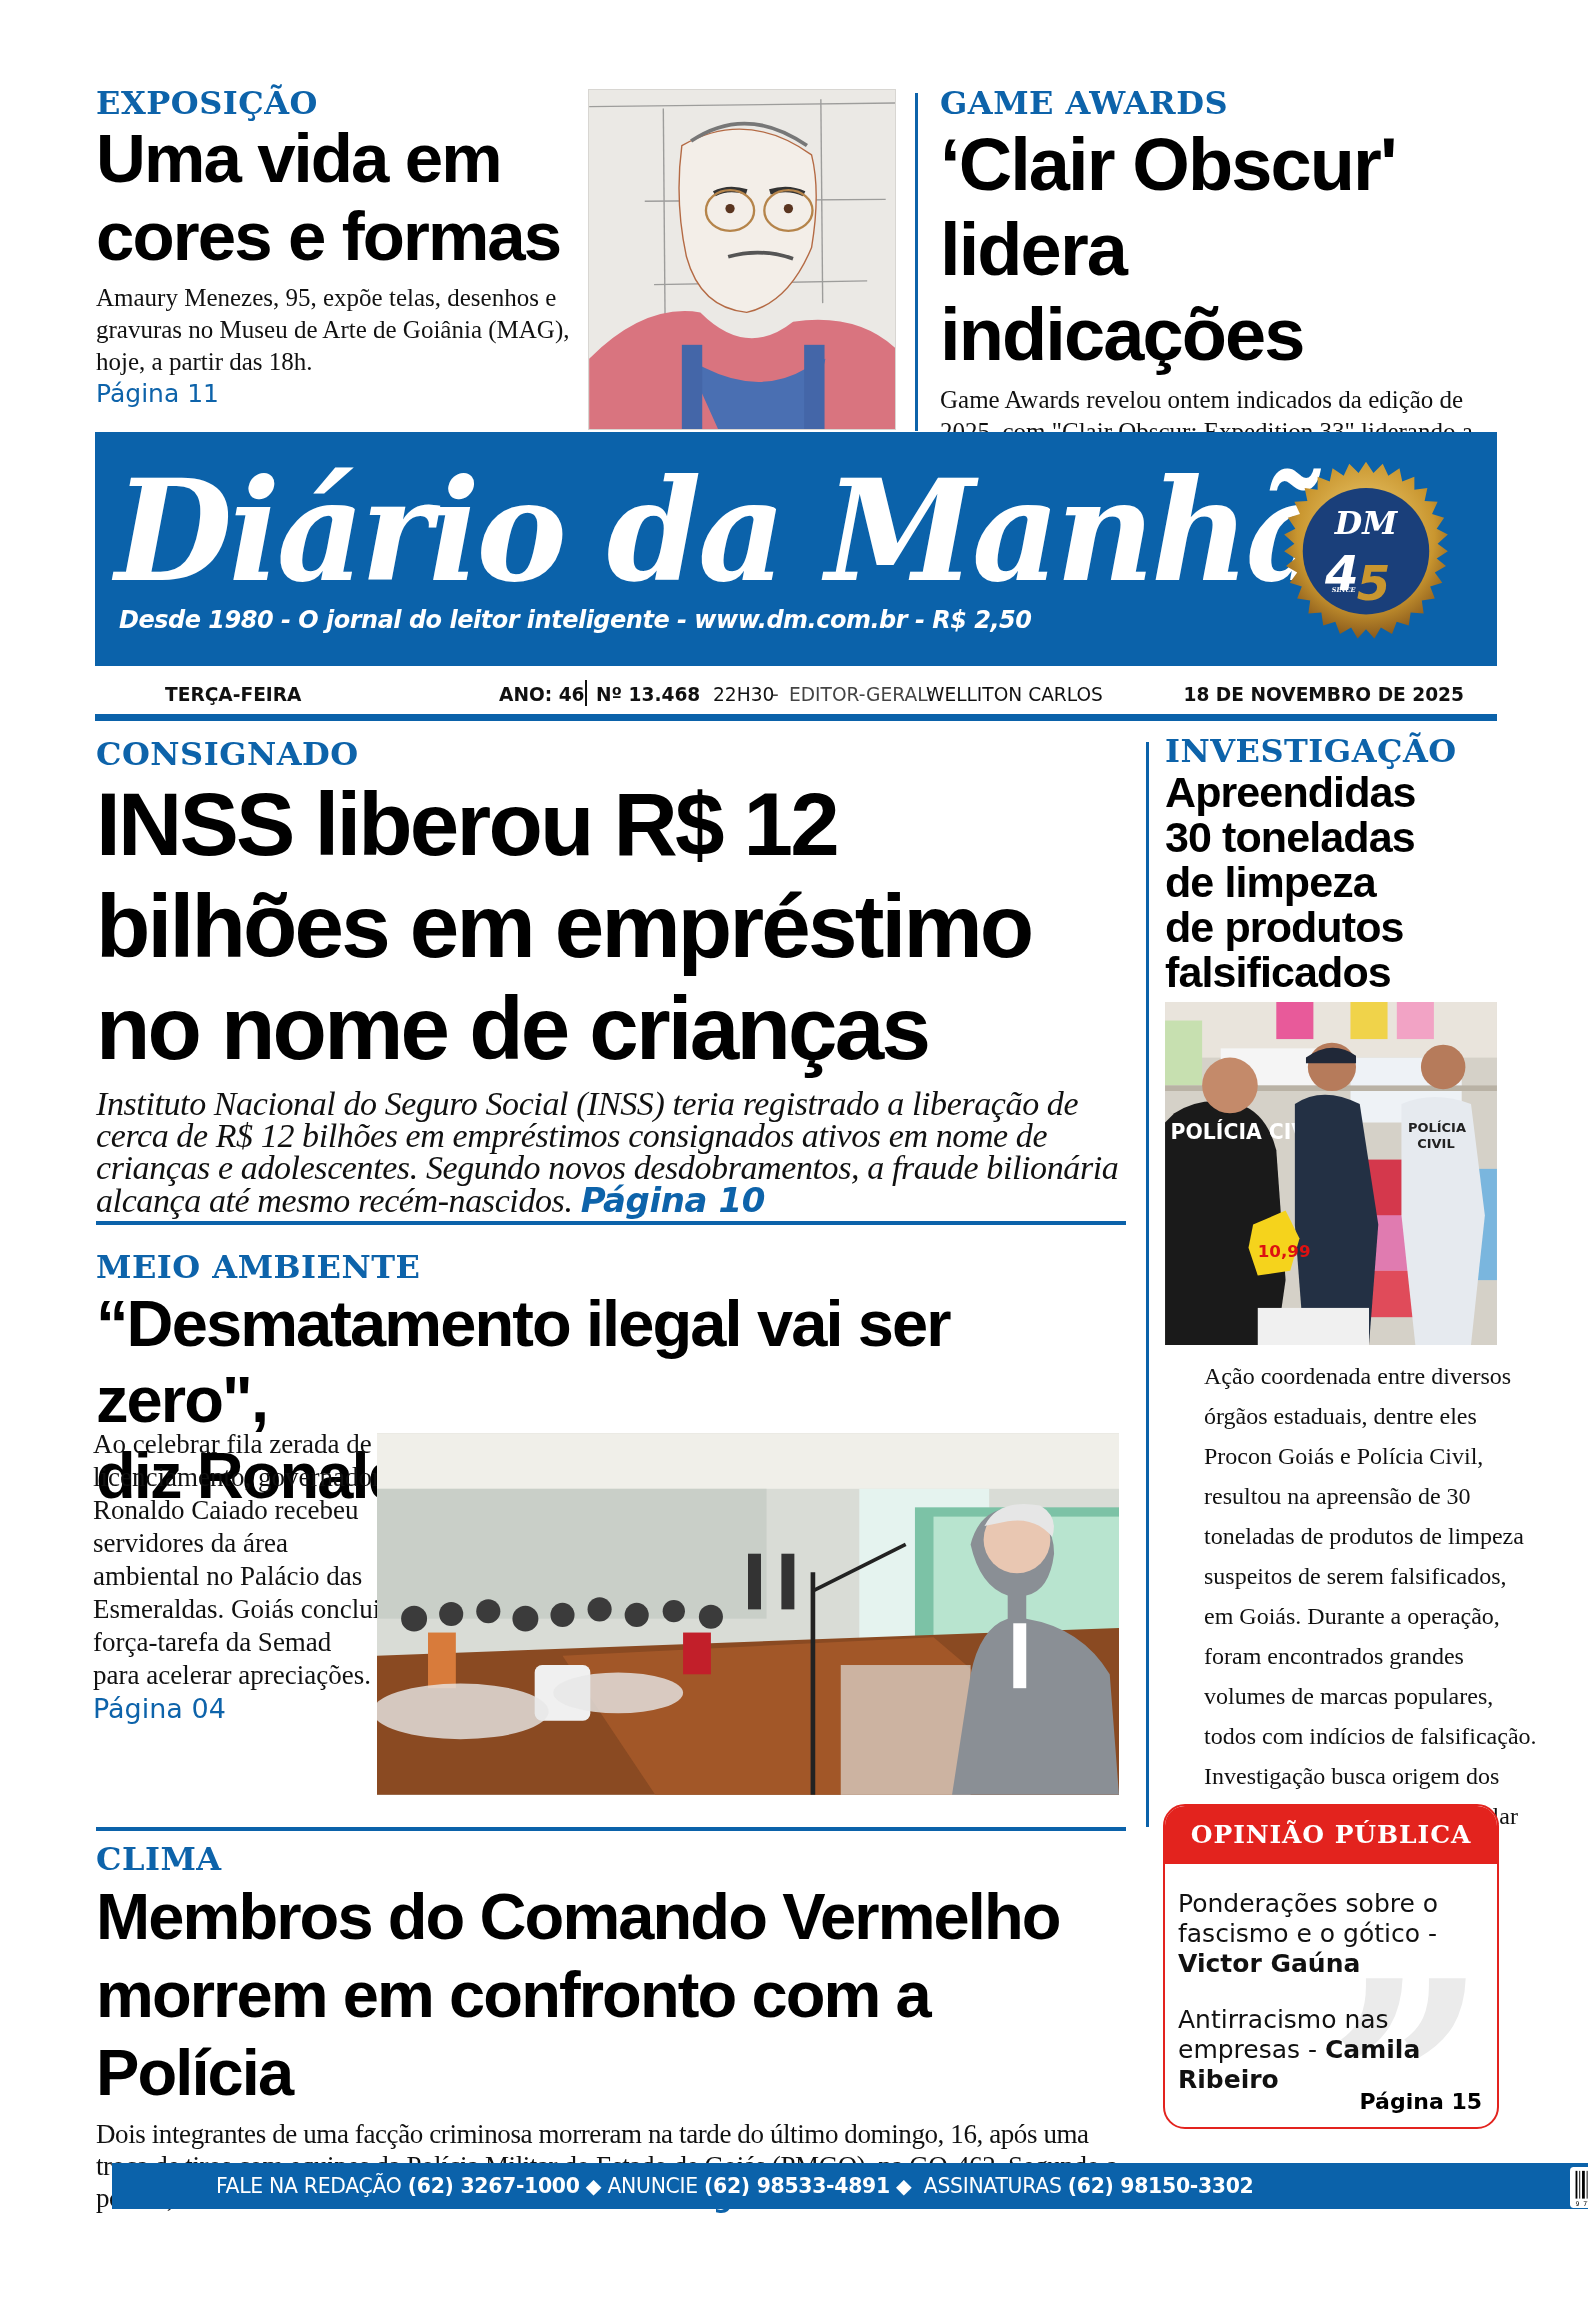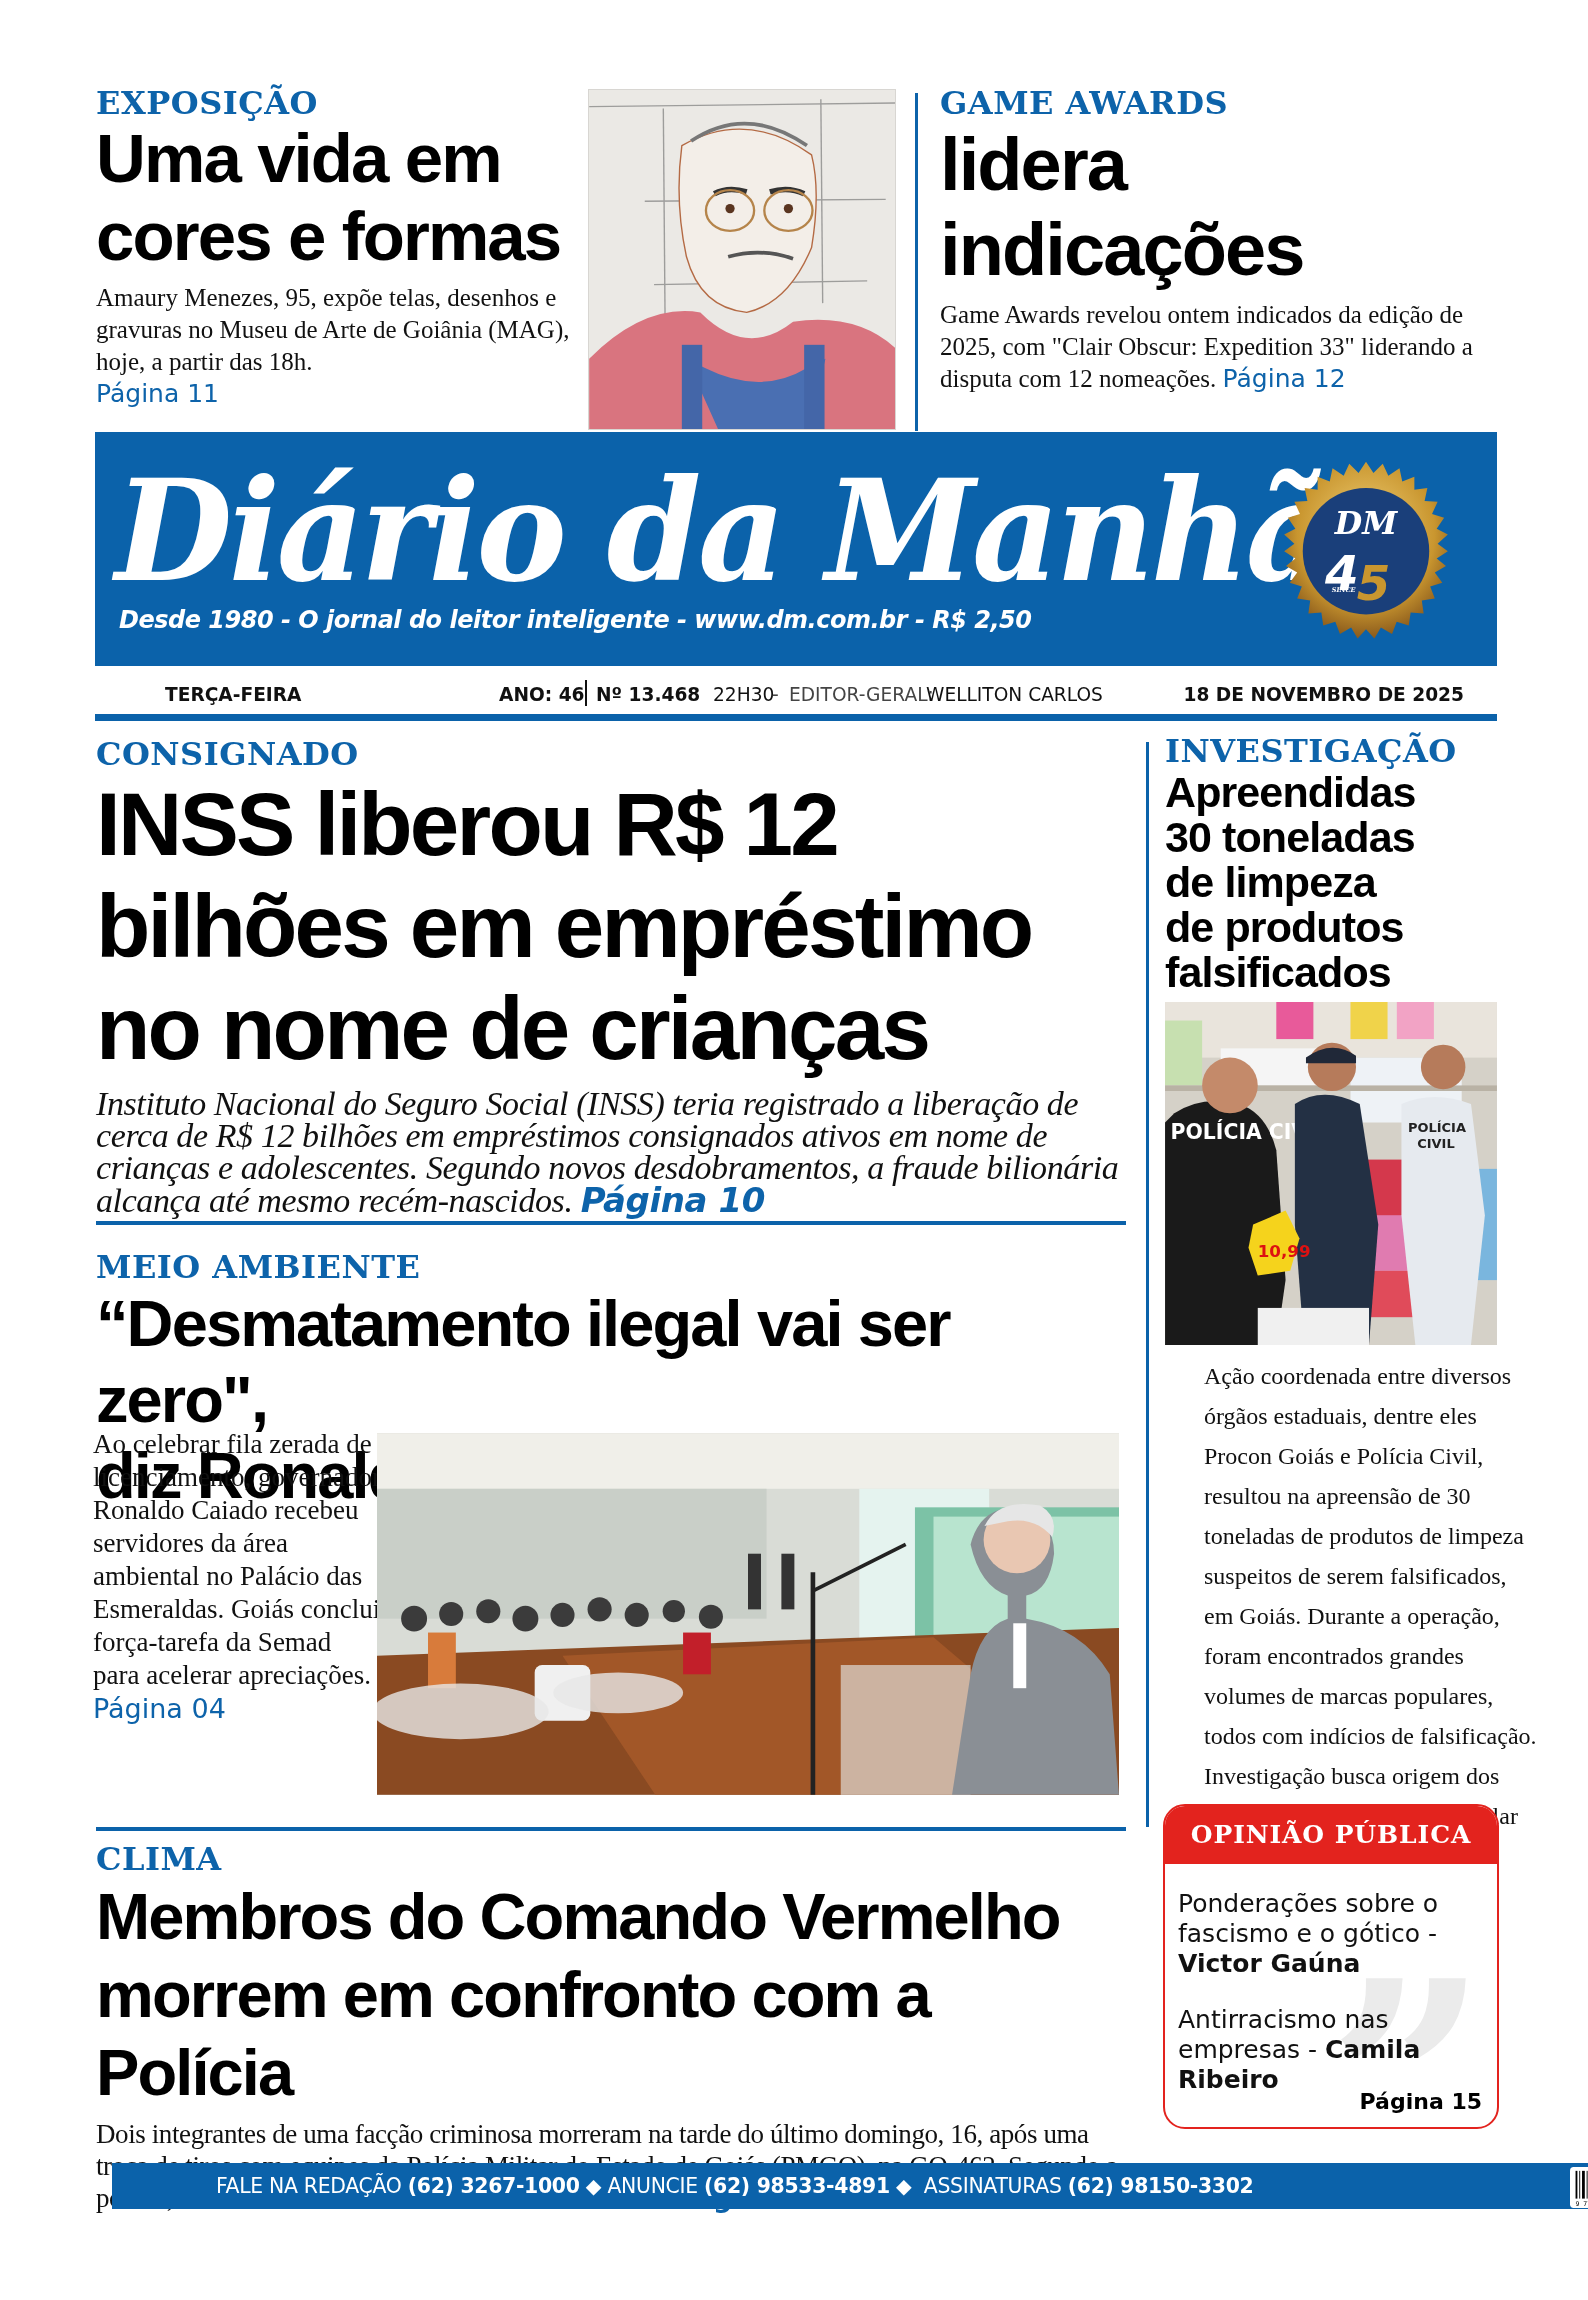--- a/index.html
+++ b/index.html
@@ -122,20 +122,21 @@
     <rect x="100" y="275" width="22" height="93" fill="#4466a8"></rect>
     <rect x="232" y="275" width="22" height="93" fill="#4466a8"></rect>
   </svg>
 </div>
 
 <div id="top-divider" class="abs"></div>
 
 <div id="teaser-right" class="abs">
   <div class="kicker">GAME AWARDS</div>
   <div class="headline">
+    <div>‘Clair Obscur'</div>
     <div>lidera indicações</div>
   </div>
   <div class="body-text">
     <span>Game Awards revelou ontem indicados da edição de 2025, com "Clair Obscur: Expedition 33" liderando a disputa com 12 nomeações.</span>
     <span class="page-link">Página 12</span>
   </div>
 </div>
 
 <div id="masthead" class="abs">
   <div id="masthead-title">Diário da Manhã</div>

